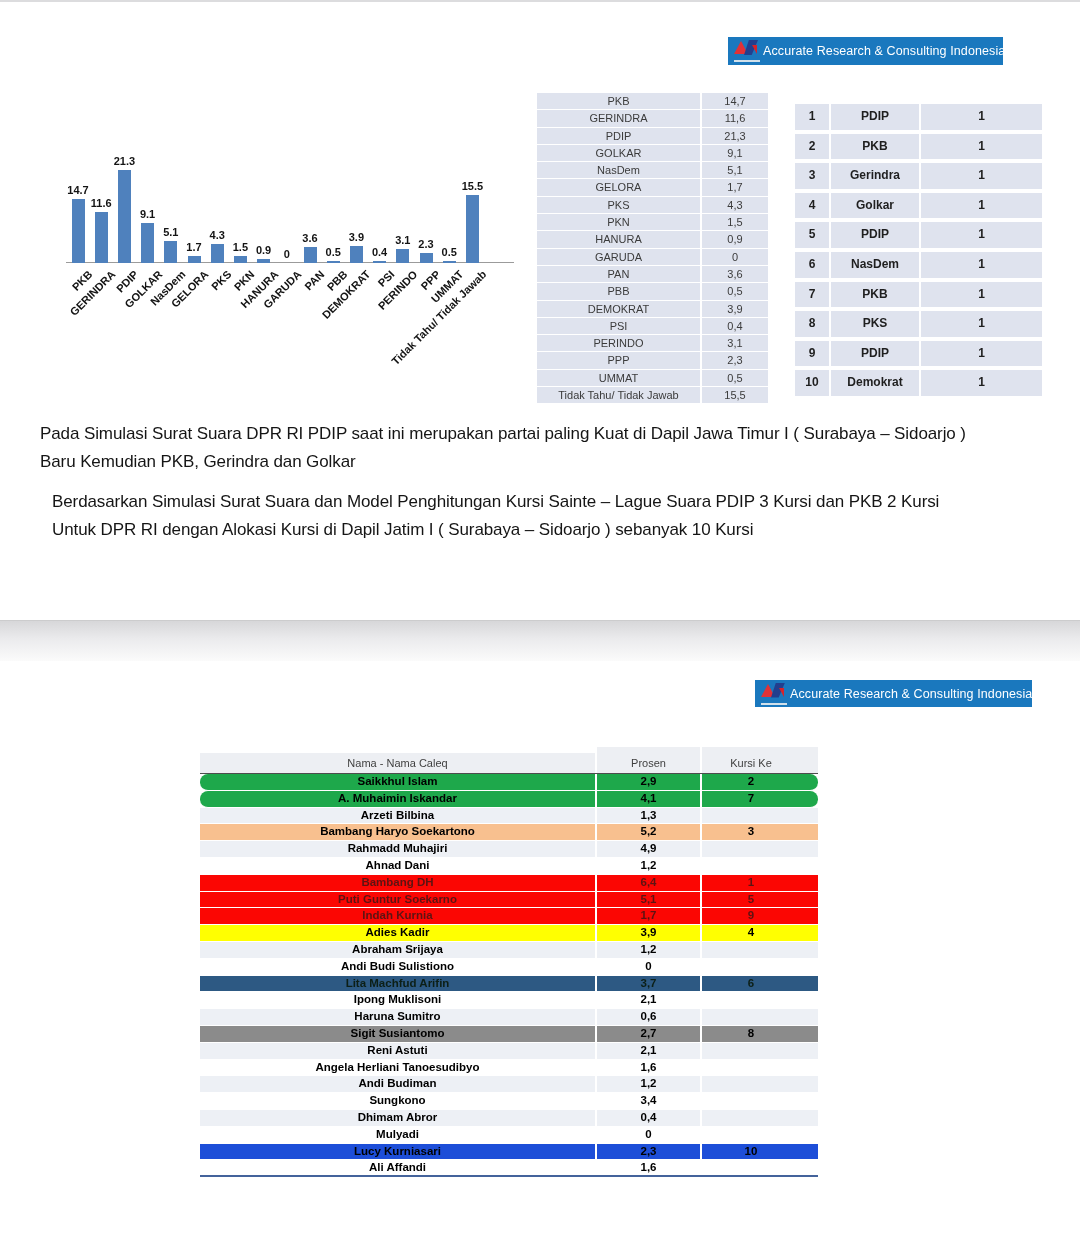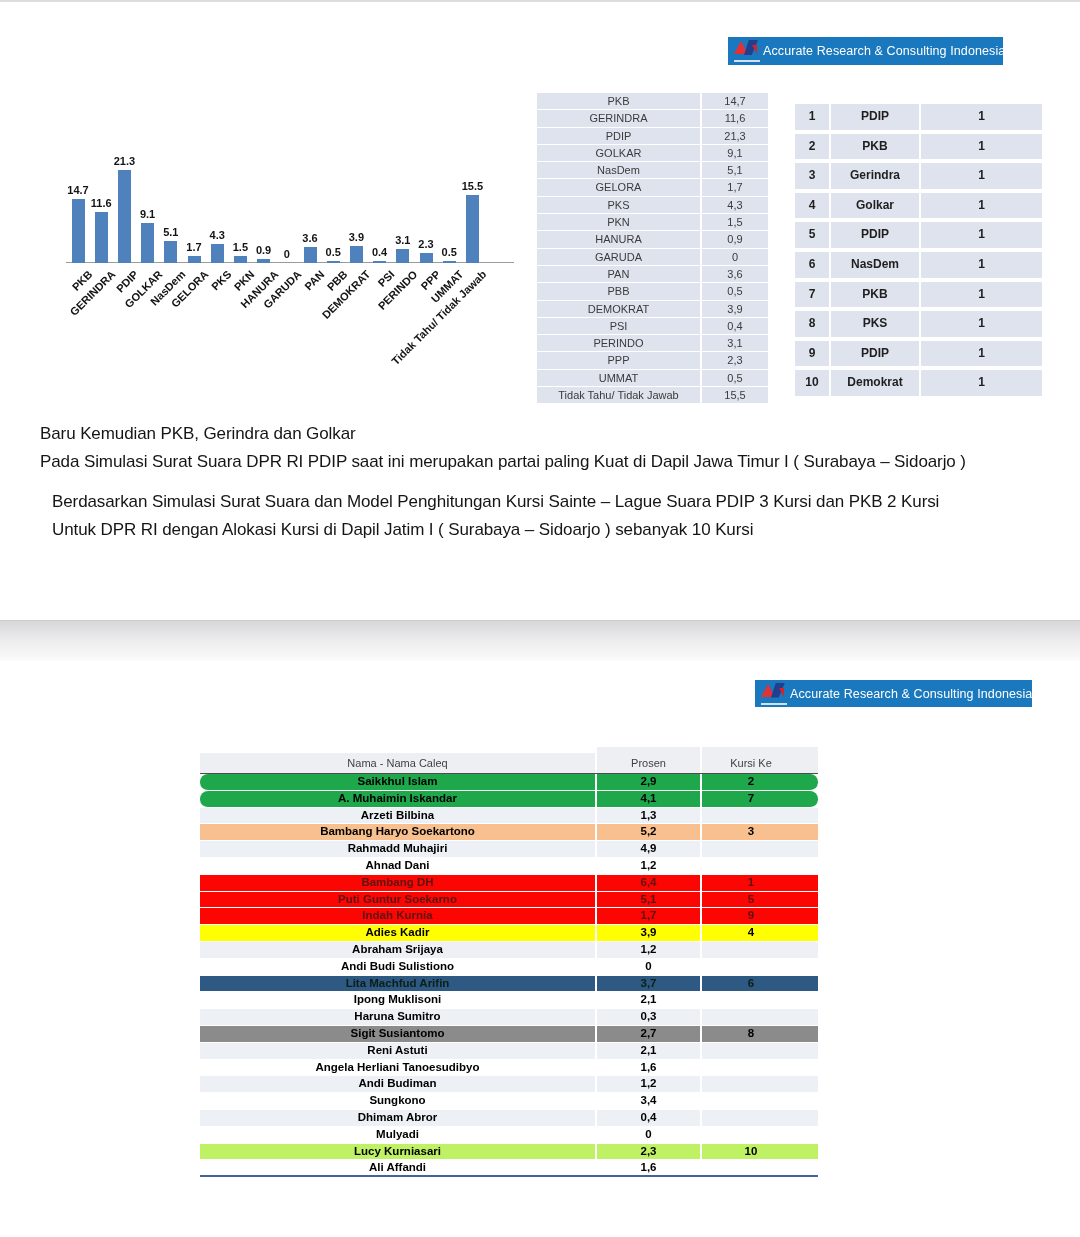--- a/index.html
+++ b/index.html
@@ -76,21 +76,21 @@
   .row-light{background:#edf0f5;}
   .row-white{background:#ffffff;}
   .row-green{background:#1ea84b;border-radius:8px;}
   .row-orange{background:#f8c08f;}
   .row-red{background:#fb0603;}
   .row-red div{color:#5c1413;}
   .row-yellow{background:#ffff01;}
   .row-navy{background:#2d5983;}
   .row-navy div{color:#0c1f16;}
   .row-gray{background:#8b8b8b;}
-  .row-lightblue{background:#bef264;}
+  .row-lightblue{background:#1d4ed8;}
 </style>
 </head>
 <body>
 
 <div class="page">
   <div class="top-hairline"></div>
 
   <div class="banner" style="left:728px;top:37px;width:275px;height:28px;">
     <div class="arc-logo">
       <div class="arc-tri-red"></div>
@@ -283,22 +283,22 @@
         <div class="s-val">1</div>
       </div>
       <div class="srow">
         <div class="s-no">10</div>
         <div class="s-party">Demokrat</div>
         <div class="s-val">1</div>
       </div>
     </div>
 
   <div class="para para-1">
+    <div>Pada Simulasi Surat Suara DPR RI PDIP saat ini merupakan partai paling Kuat di Dapil Jawa Timur I ( Surabaya – Sidoarjo )</div>
     <div>Baru Kemudian PKB, Gerindra dan Golkar</div>
-    <div>Pada Simulasi Surat Suara DPR RI PDIP saat ini merupakan partai paling Kuat di Dapil Jawa Timur I ( Surabaya – Sidoarjo )</div>
   </div>
   <div class="para para-2">
     <div>Berdasarkan Simulasi Surat Suara dan Model Penghitungan Kursi Sainte – Lague Suara PDIP 3 Kursi dan PKB 2 Kursi</div>
     <div>Untuk DPR RI dengan Alokasi Kursi di Dapil Jatim I ( Surabaya – Sidoarjo ) sebanyak 10 Kursi</div>
   </div>
 
   <div class="divider"></div>
 
   <div class="banner" style="left:755px;top:680px;width:277px;height:27px;">
     <div class="arc-logo">
@@ -387,21 +387,21 @@
           <div class="c-prosen">3,7</div>
           <div class="c-kursi">6</div>
         </div>
         <div class="crow row-white">
           <div class="c-name">Ipong Muklisoni</div>
           <div class="c-prosen">2,1</div>
           <div class="c-kursi"></div>
         </div>
         <div class="crow row-light">
           <div class="c-name">Haruna Sumitro</div>
-          <div class="c-prosen">0,3</div>
+          <div class="c-prosen">0,6</div>
           <div class="c-kursi"></div>
         </div>
         <div class="crow row-gray">
           <div class="c-name">Sigit Susiantomo</div>
           <div class="c-prosen">2,7</div>
           <div class="c-kursi">8</div>
         </div>
         <div class="crow row-light">
           <div class="c-name">Reni Astuti</div>
           <div class="c-prosen">2,1</div>

